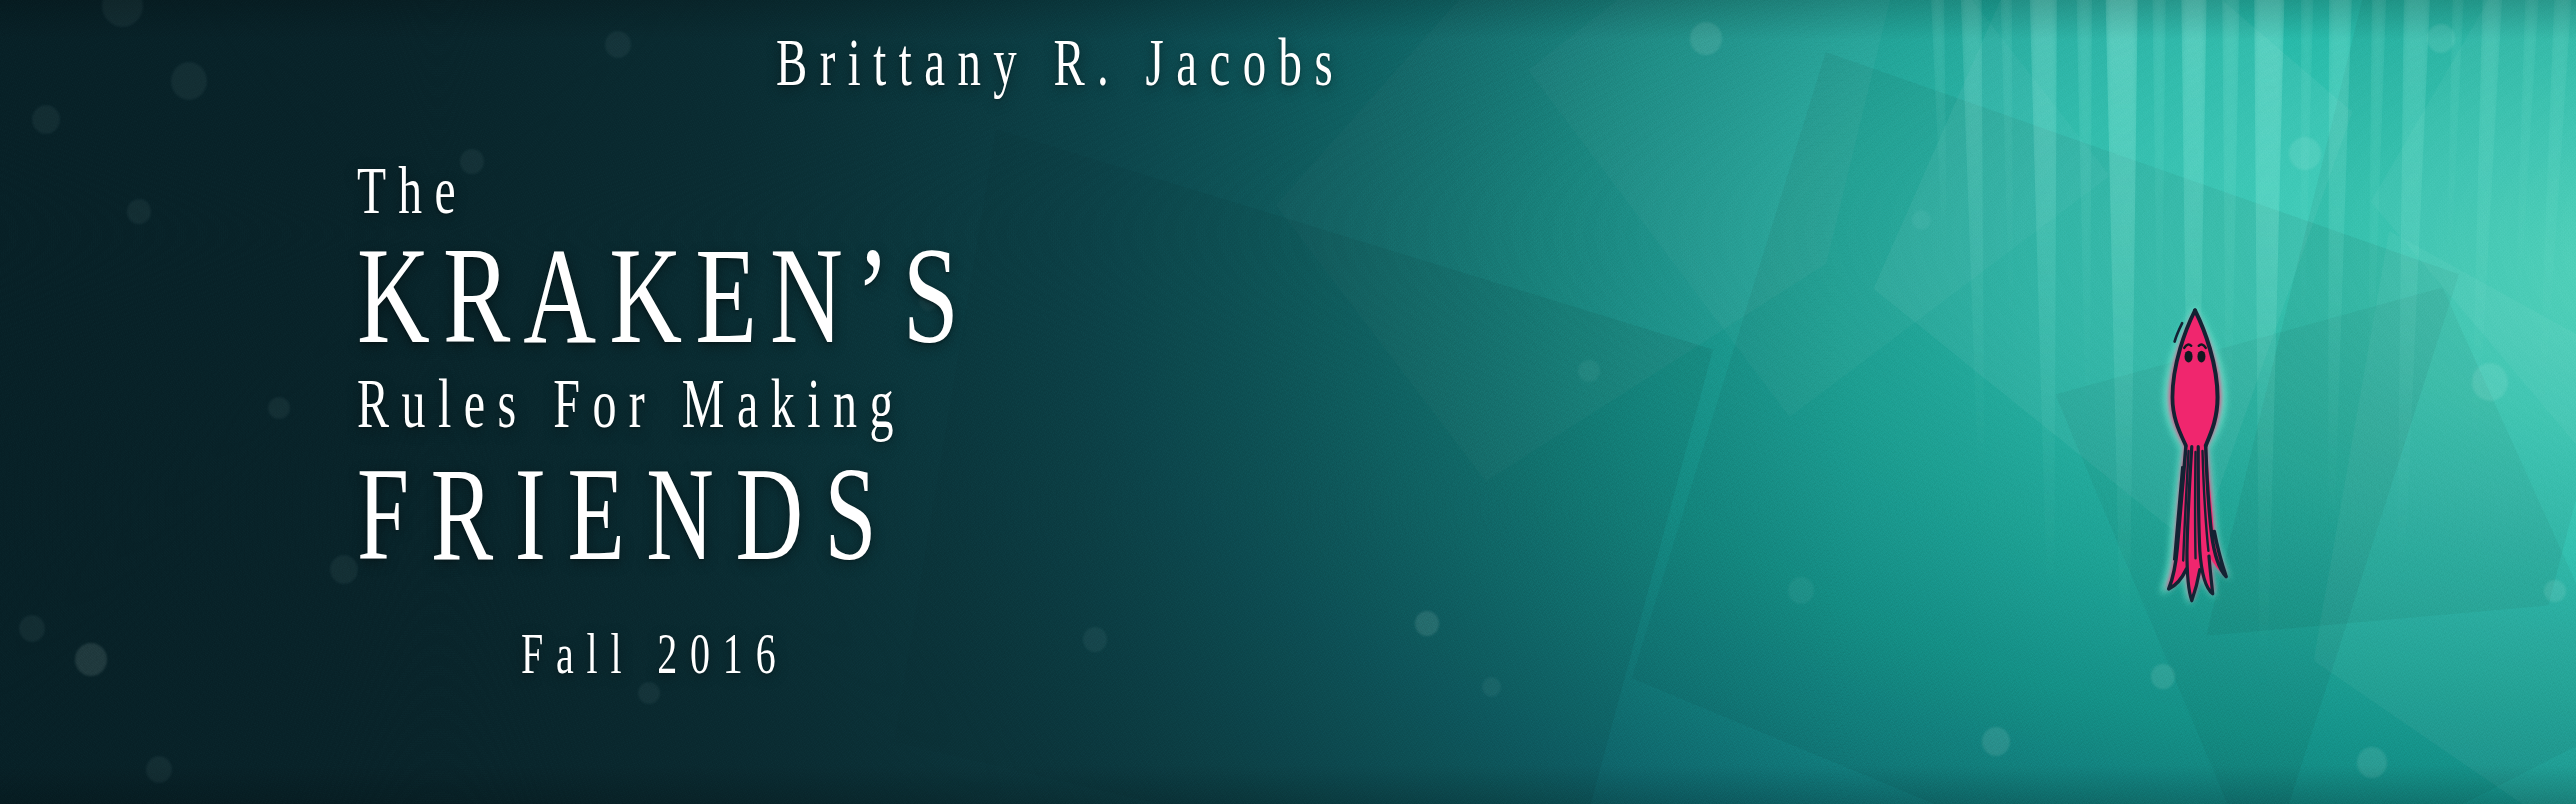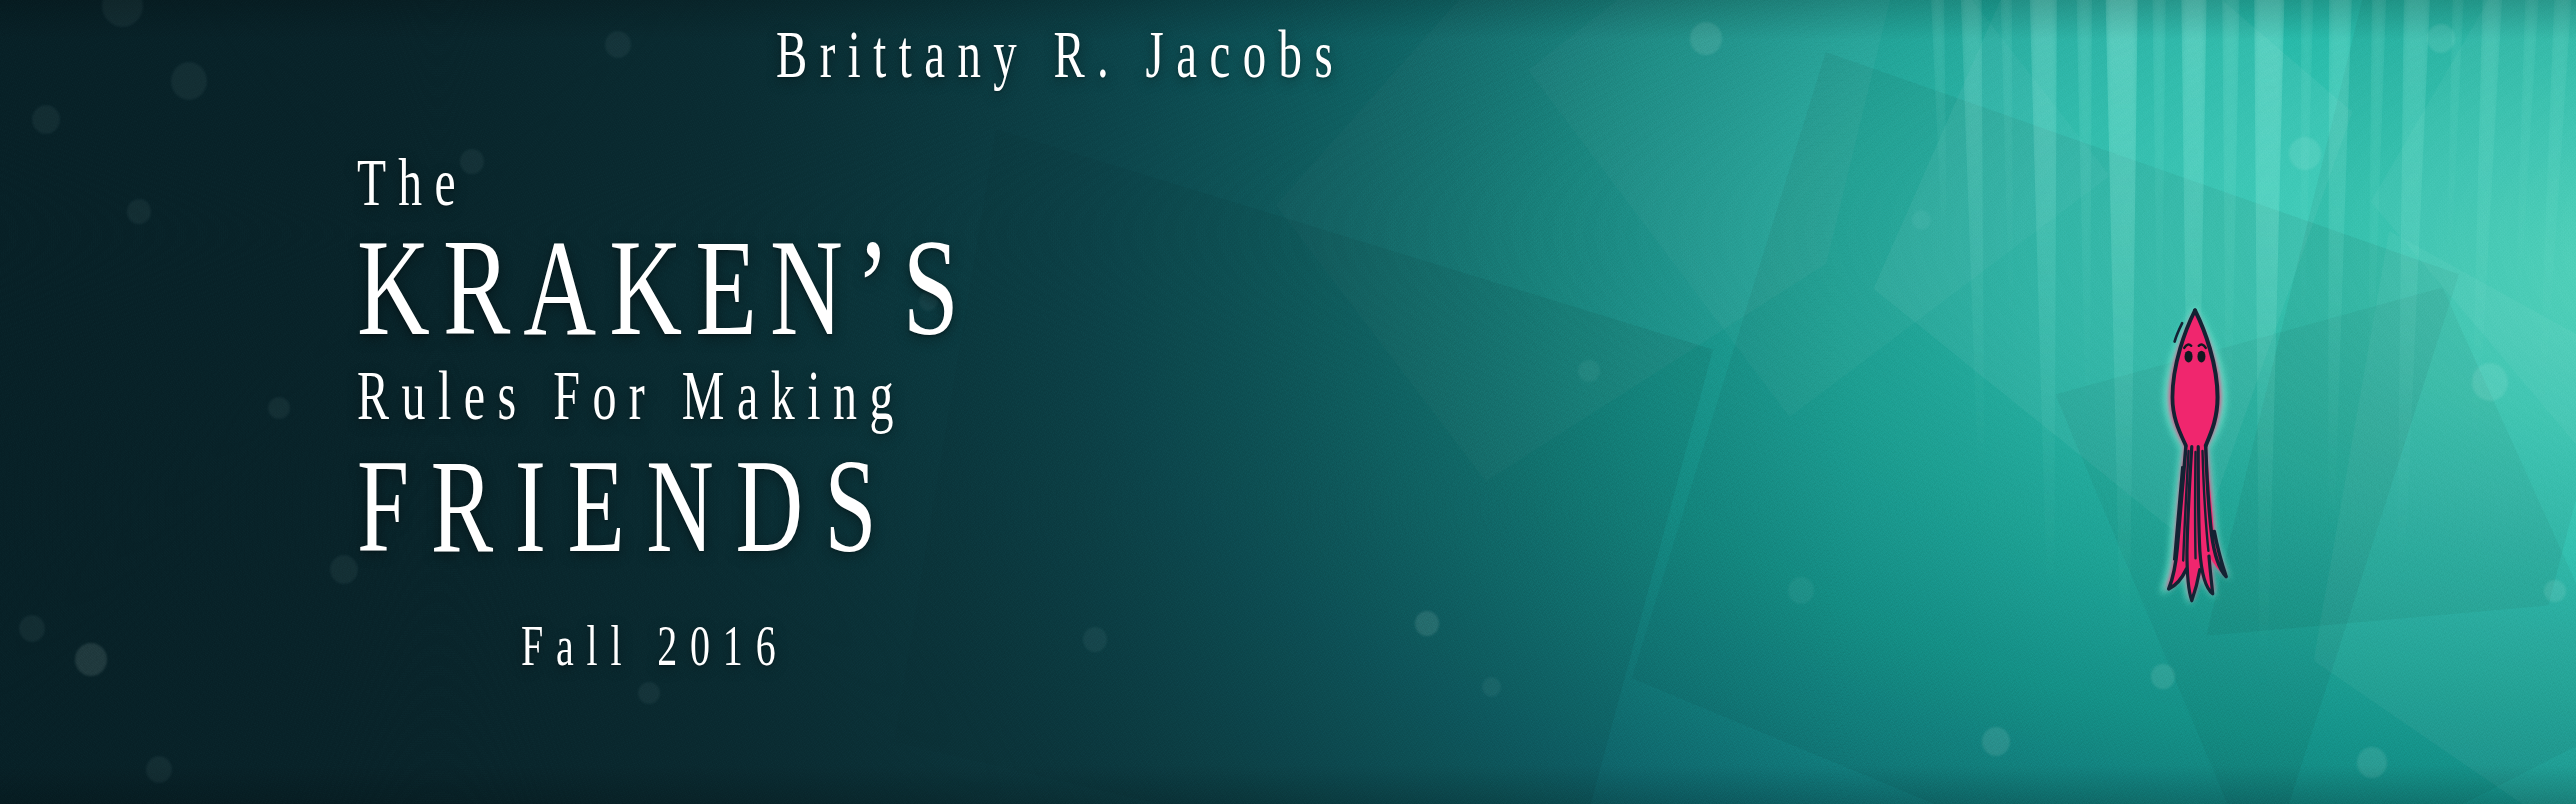--- a/index.html
+++ b/index.html
@@ -105,21 +105,21 @@
   
   #bg-edges {
     background:
       linear-gradient(180deg, rgba(0,0,0,0.16) 0%, rgba(0,0,0,0) 5%,
                               rgba(0,0,0,0) 95%, rgba(0,0,0,0.16) 100%);
   }
 
   
   #text-block {
     position: absolute;
-    left: 0; top: 4px;
+    left: 0; top: 12px;
     width: 1932px;
     height: 754px;
     color: #ffffff;
     text-shadow: 0 3.2px 14px rgba(0,0,0,0.40), 0 1.1px 3.2px rgba(0,0,0,0.30);
     user-select: none;
   }
   .tline {
     position: absolute;
     white-space: nowrap;
     font-weight: 400;

